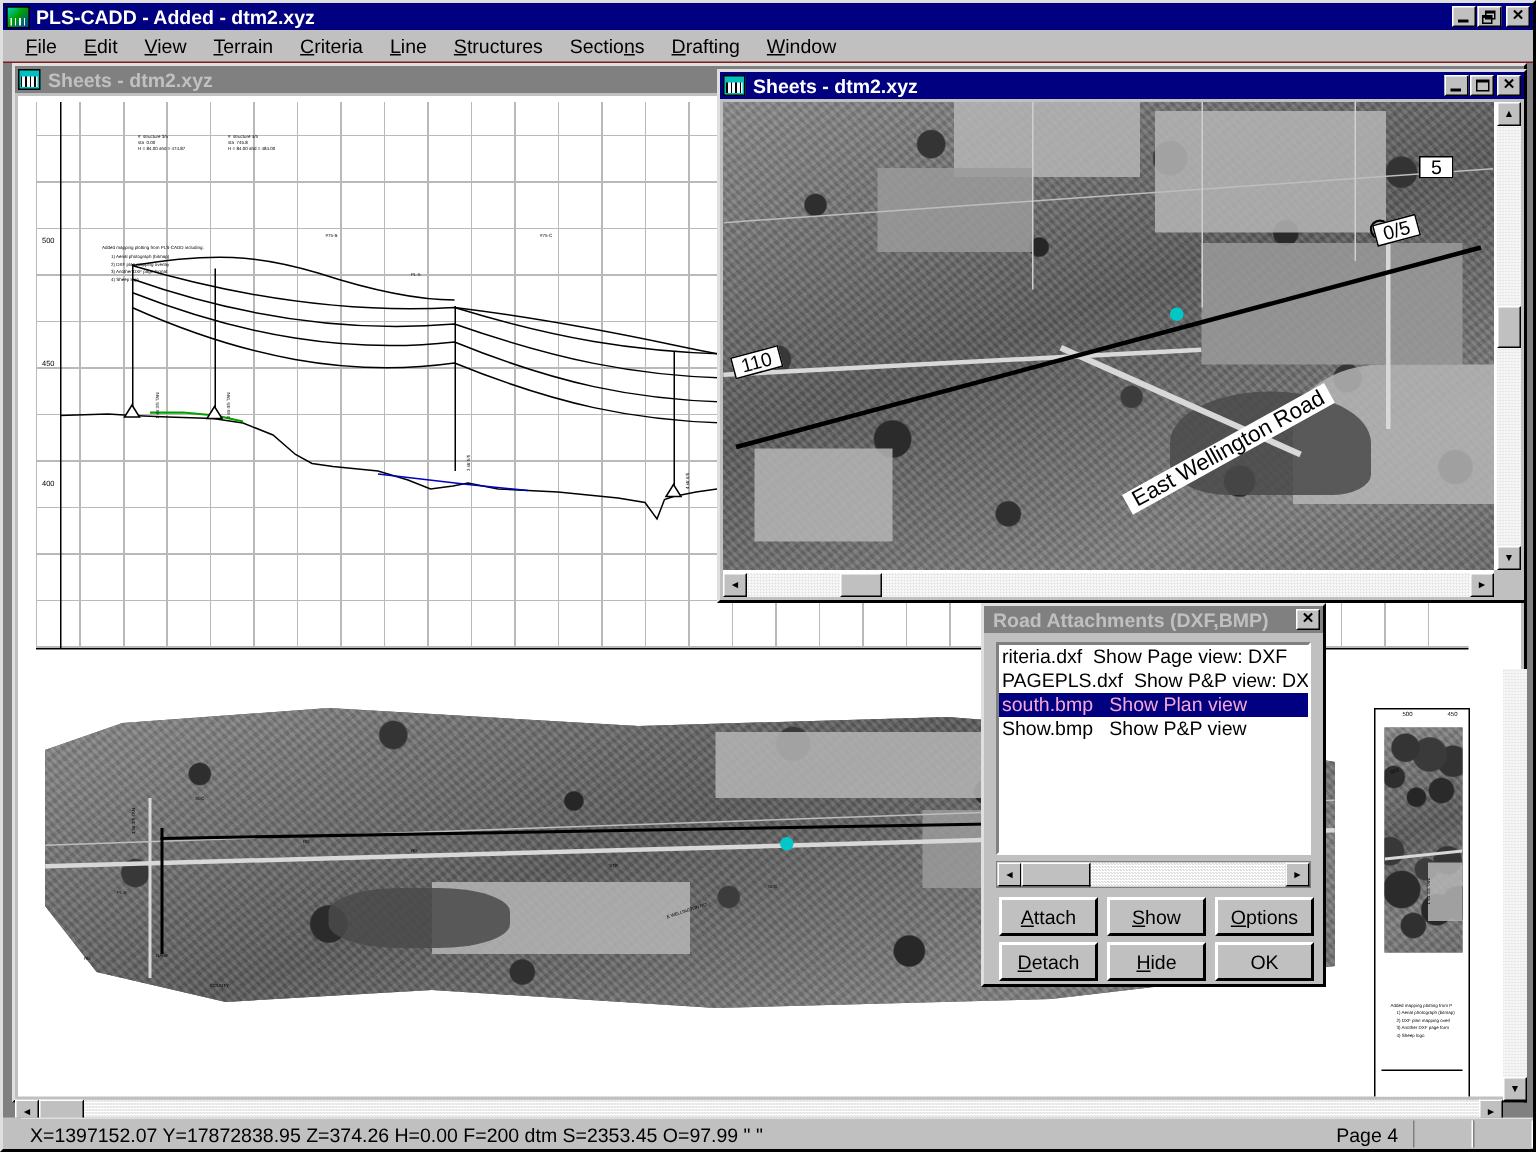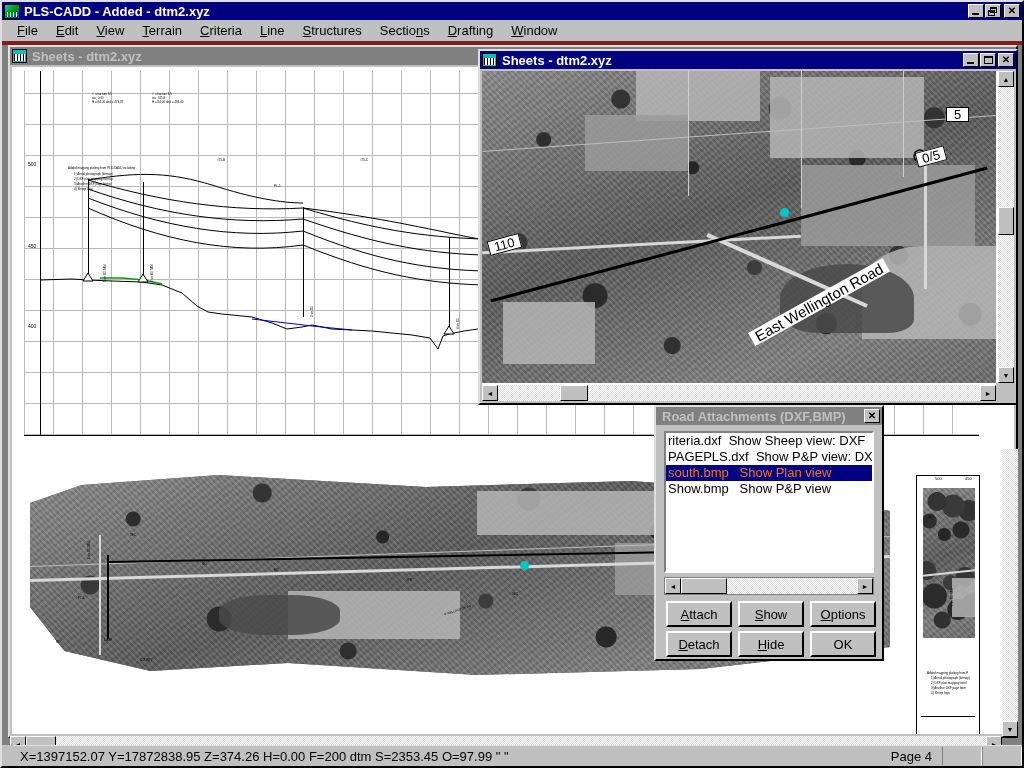--- a/index.html
+++ b/index.html
@@ -47,21 +47,21 @@
   }
   .sysbtn.close{margin-left:3px;}
   .gl-min:after{content:"";position:absolute;left:3px;bottom:2px;width:7px;height:2px;background:#000;}
   .gl-max:after{content:"";position:absolute;left:3px;top:2px;width:9px;height:8px;border:1px solid #000;border-top-width:2px;box-sizing:border-box;}
   .gl-rest:after{content:"";position:absolute;left:4px;top:2px;width:7px;height:6px;border:1px solid #000;border-top-width:2px;box-sizing:border-box;}
   .gl-rest:before{content:"";position:absolute;left:2px;top:5px;width:7px;height:6px;border:1px solid #000;border-top-width:2px;box-sizing:border-box;background:#c0c0c0;}
   .gl-x{font-family:"Liberation Sans",sans-serif;font-weight:bold;font-size:10px;}
   
   .menubar{
     height:21px;background:#c0c0c0;display:flex;align-items:center;
-    flex:0 0 auto;border-bottom:4px solid #7f1d1d;
+    flex:0 0 auto;border-bottom:1px solid #7f1d1d;
     padding-left:6px;
   }
   .menuitem{padding:2px 9px;color:#000;font-size:13px;white-space:nowrap;}
   .menuitem u{text-decoration:underline;}
   
   .client{
     position:relative;flex:1 1 auto;background:#808080;
     overflow:hidden;
   }
   
@@ -159,21 +159,21 @@
   .dlg-title{
     height:18px;background:#808080;color:#c0c0c0;font-weight:bold;font-size:13px;
     display:flex;align-items:center;padding:0 2px 0 6px;
   }
   .listbox{
     position:absolute;left:8px;right:8px;top:24px;height:142px;
     background:#fff;border:2px solid;border-color:#808080 #fff #fff #808080;
     box-sizing:border-box;overflow:hidden;
   }
   .lrow{font-size:13px;line-height:16px;padding:0 2px;white-space:nowrap;color:#000;}
-  .lrow.sel{background:#000080;color:#f97316;}
+  .lrow.sel{background:#000080;color:#f9a8d4;}
   .btn{
     background:#c0c0c0;border:2px solid;border-color:#fff #000 #000 #fff;
     box-sizing:border-box;font-size:13px;color:#000;
     display:flex;align-items:center;justify-content:center;
   }
   .btn u{text-decoration:underline;}
   
   .statusbar{
     height:20px;flex:0 0 auto;background:#c0c0c0;
     display:flex;align-items:center;
@@ -396,21 +396,21 @@
     <div class="dialog" style="left:652px;top:360px;width:230px;height:256px;">
       <div class="dlg-title">
         <span>Road Attachments (DXF,BMP)</span>
         <span style="flex:1 1 auto"></span>
         <div class="sysbtn gl-x" style="background:#c0c0c0;color:#000;">✕</div>
       </div>
 
       <div class="listbox">
         <div class="lrow">
           <span>riteria.dxf</span>&nbsp;
-          <span>Show Sheep view: DXF</span>
+          <span>Show Page view: DXF</span>
         </div>
         <div class="lrow">
           <span>PAGEPLS.dxf</span>&nbsp;
           <span>Show P&amp;P view: DX</span>
         </div>
         <div class="lrow sel">
           <span>south.bmp</span>&nbsp;&nbsp;
           <span>Show Plan view</span>
         </div>
         <div class="lrow">

